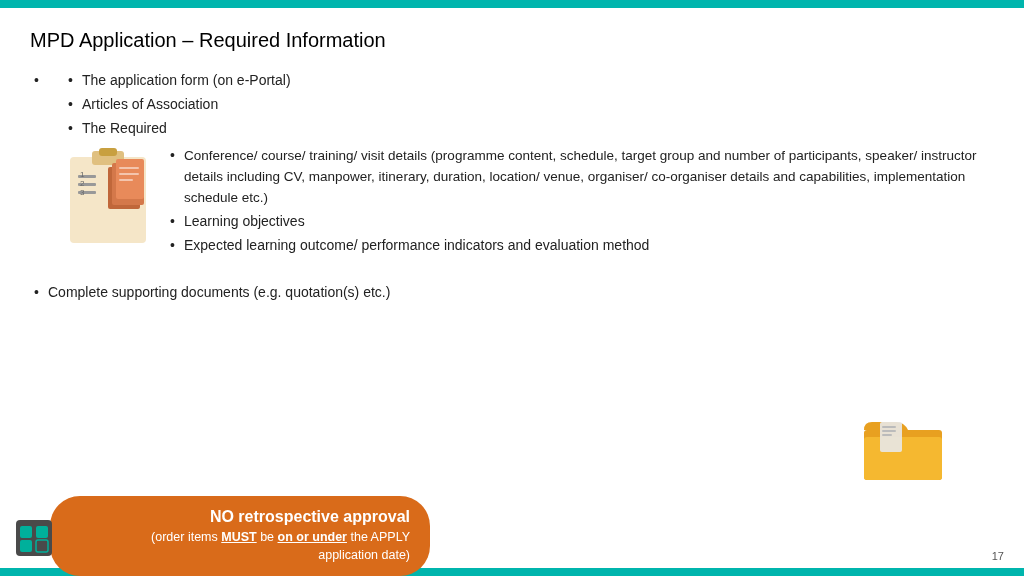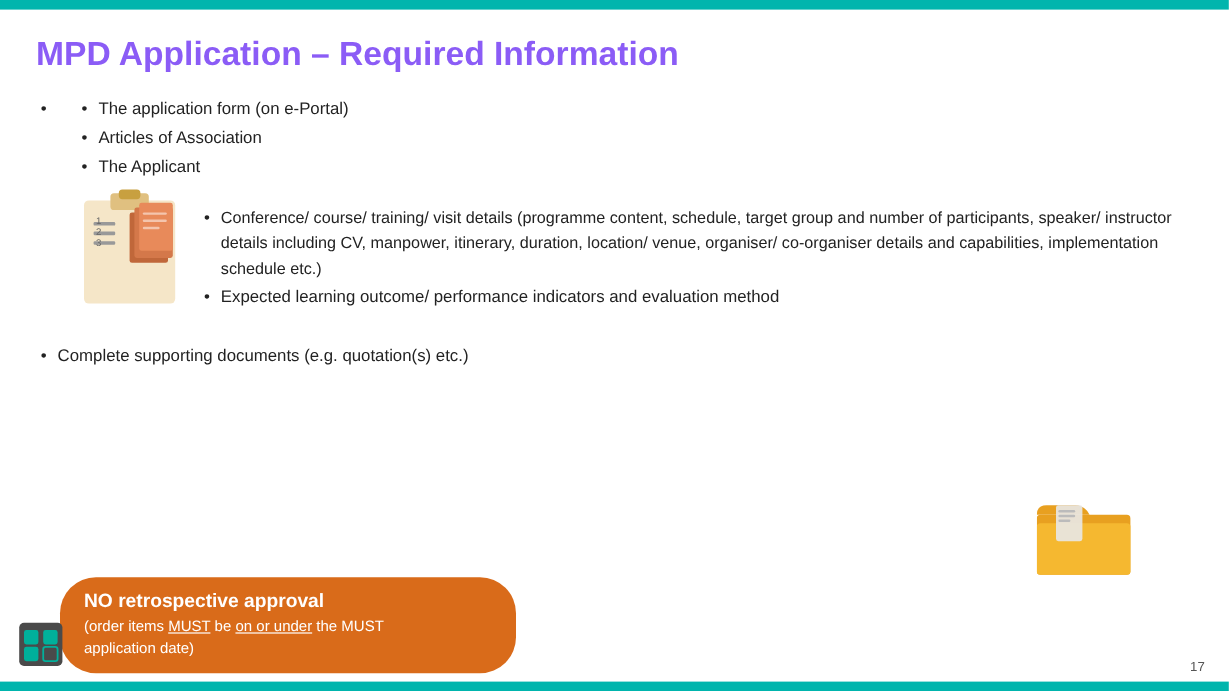--- a/index.html
+++ b/index.html
@@ -41,23 +41,23 @@
     .content {
       position: absolute;
       top: 14px;
       left: 30px;
       right: 20px;
       bottom: 20px;
     }
 
     
     .title {
-      font-size: 28px;
-      font-weight: bold;
-      color: #8b5cf6;
+      font-size: 20px;
+      font-weight: normal;
+      color: #000000;
       margin-top: 14px;
       margin-bottom: 18px;
       line-height: 1.2;
     }
 
     
     .main-list {
       list-style: none;
       padding: 0;
       font-size: 14px;
@@ -75,21 +75,21 @@
       content: '•';
       position: absolute;
       left: 4px;
       color: #222;
     }
 
     
     .sub-list {
       list-style: none;
       padding: 0;
-      margin-top: 18px;
+      margin-top: 2px;
       margin-left: 16px;
     }
 
     .sub-list > li {
       margin-bottom: 3px;
       padding-left: 18px;
       position: relative;
       font-size: 14px;
       color: #222;
     }
@@ -146,43 +146,43 @@
     .folder-area {
       position: absolute;
       right: 80px;
       bottom: 80px;
     }
 
     
     .orange-box {
       position: absolute;
       left: 50px;
-      bottom: 15px;
+      bottom: 0;
       width: 380px;
       background: #d96b1a;
       border-radius: 30px;
       padding: 12px 20px;
-      text-align: left;
+      text-align: right;
       color: #fff;
     }
 
     .orange-box .box-title {
       font-size: 16px;
       font-weight: bold;
     }
 
     .orange-box .box-sub {
       font-size: 12.5px;
       margin-top: 3px;
       line-height: 1.4;
     }
 
     .orange-box .underline-bold {
       text-decoration: underline;
-      font-weight: normal;
+      font-weight: bold;
     }
 
     
     .bottom-logo {
       position: absolute;
       bottom: 14px;
       left: 14px;
     }
 
     
@@ -197,21 +197,21 @@
 <div class="content">
 
   <div class="title">MPD Application – Required Information</div>
 
 
   <ul class="main-list">
     <li>
       <ul class="sub-list">
         <li>The application form (on e-Portal)</li>
         <li>Articles of Association</li>
-        <li>The Applicant</li>
+        <li>The Required</li>
       </ul>
 
       
       <div class="proposal-section">
 
         <div class="clipboard-img">
           <svg width="88" height="100" viewBox="0 0 88 100">
 
             <rect x="6" y="10" width="76" height="86" rx="4" ry="4" fill="#f5e6c8"></rect>
 
@@ -234,20 +234,21 @@
             <rect x="55" y="26" width="20" height="2" rx="1" fill="#fff" opacity="0.5"></rect>
             <rect x="55" y="32" width="14" height="2" rx="1" fill="#fff" opacity="0.5"></rect>
           </svg>
         </div>
 
         <div class="proposal-bullets">
           <ul class="sub-list">
             <li>
               <span class="conference-text">Conference/ course/ training/ visit details (programme content, schedule, target group and number of participants, speaker/ instructor details including CV, manpower, itinerary, duration, location/ venue, organiser/ co-organiser details and capabilities, implementation schedule etc.)</span>
             </li>
+            <li>Learning objectives</li>
             <li>Expected learning outcome/ performance indicators and evaluation method</li>
           </ul>
         </div>
       </div>
     </li>
 
     <li style="margin-top:23px;">
       <span>Complete supporting documents (e.g. quotation(s) etc.)</span>
     </li>
   </ul>
@@ -266,21 +267,21 @@
       <rect x="18" y="18" width="14" height="2" rx="1" fill="#bbb"></rect>
       <rect x="18" y="22" width="10" height="2" rx="1" fill="#bbb"></rect>
     </svg>
   </div>
 
 </div>
 
 <div class="orange-box">
   <div class="box-title">NO retrospective approval</div>
   <div class="box-sub">
-    <span>(order items </span><span class="underline-bold">MUST</span><span> be </span><span class="underline-bold">on or under</span><span> the MUST</span><br><span>application date)</span>
+    <span>(order items </span><span class="underline-bold">MUST</span><span> be </span><span class="underline-bold">on or under</span><span> the APPLY</span><br><span>application date)</span>
   </div>
 </div>
 
 <div class="bottom-logo">
   <svg width="40" height="40" viewBox="0 0 40 40">
     <rect x="2" y="2" width="36" height="36" rx="4" fill="#4a4a4a"></rect>
     <rect x="6" y="8" width="12" height="12" rx="2" fill="#00b09b"></rect>
     <rect x="22" y="8" width="12" height="12" rx="2" fill="#00b09b"></rect>
     <rect x="6" y="22" width="12" height="12" rx="2" fill="#00b09b"></rect>
     <rect x="22" y="22" width="12" height="12" rx="2" fill="#4a4a4a" stroke="#00b09b" stroke-width="1.5"></rect>

